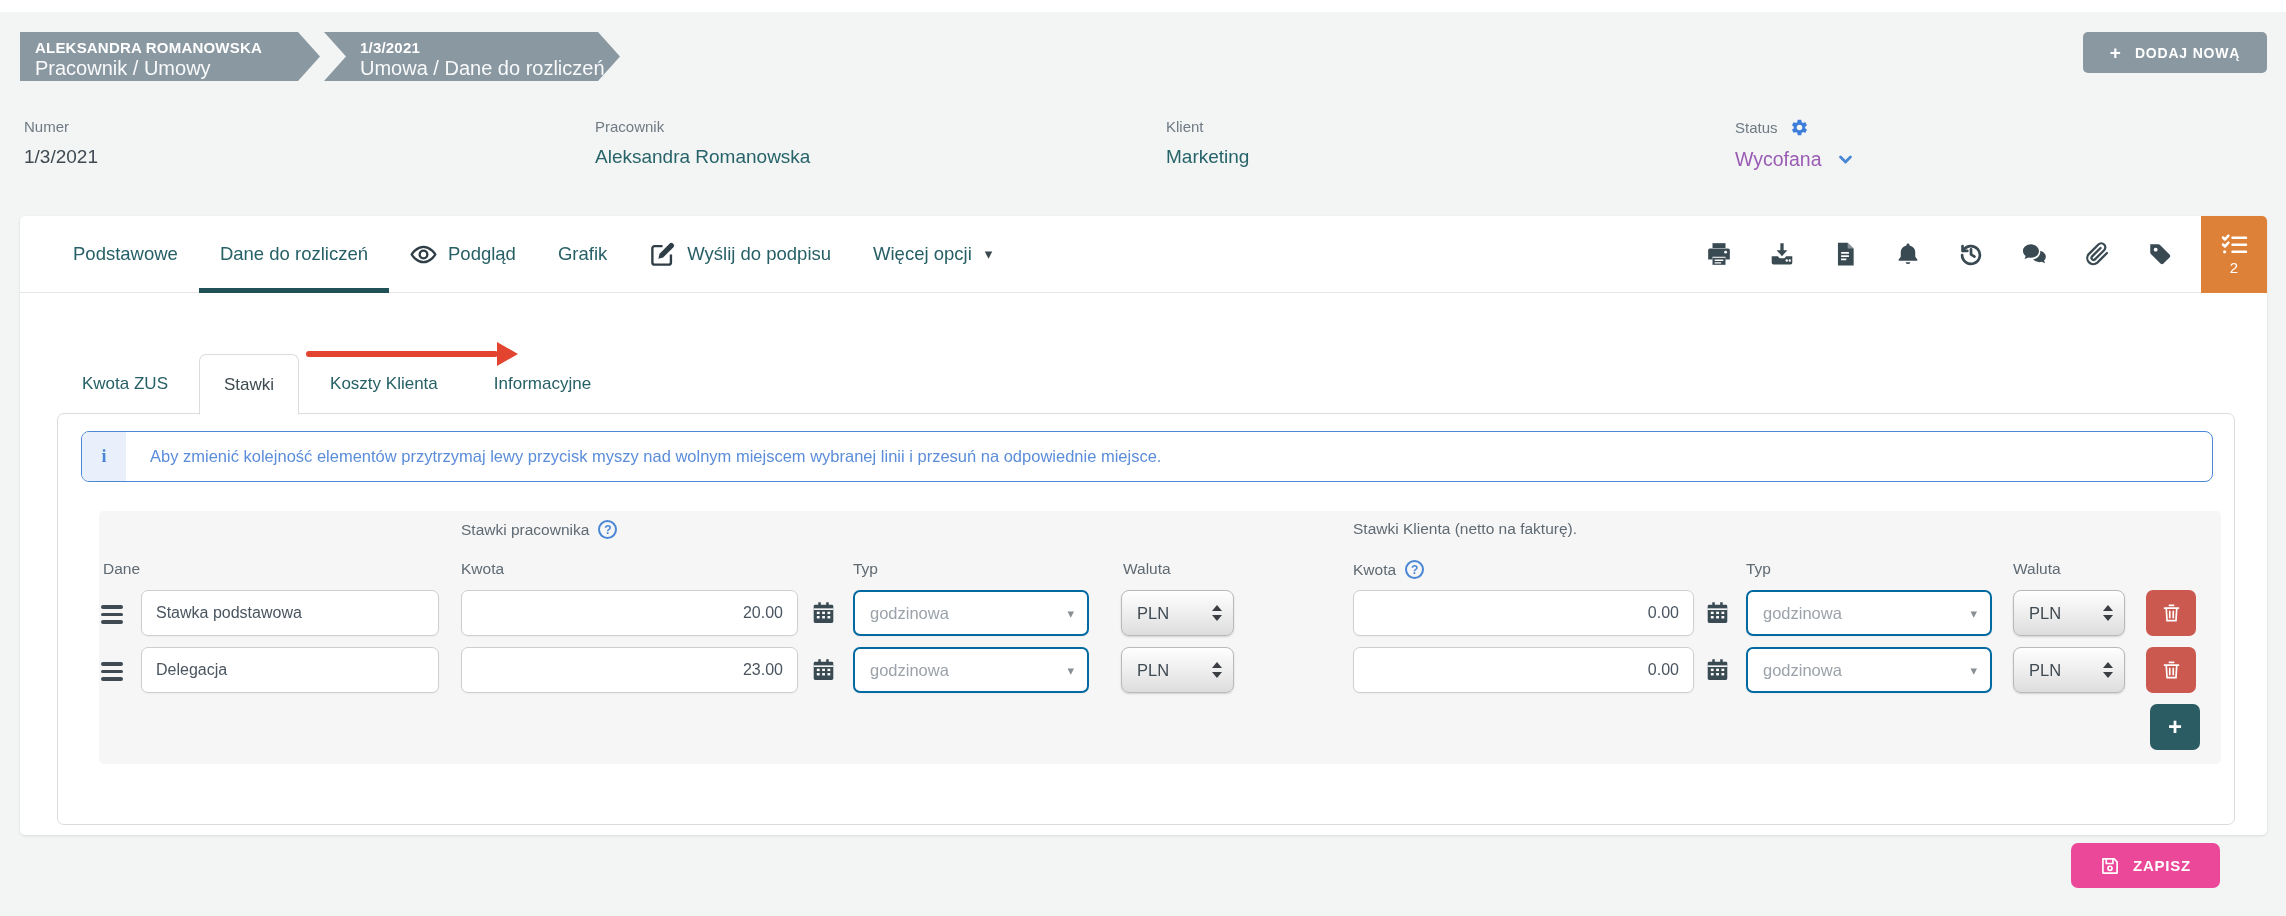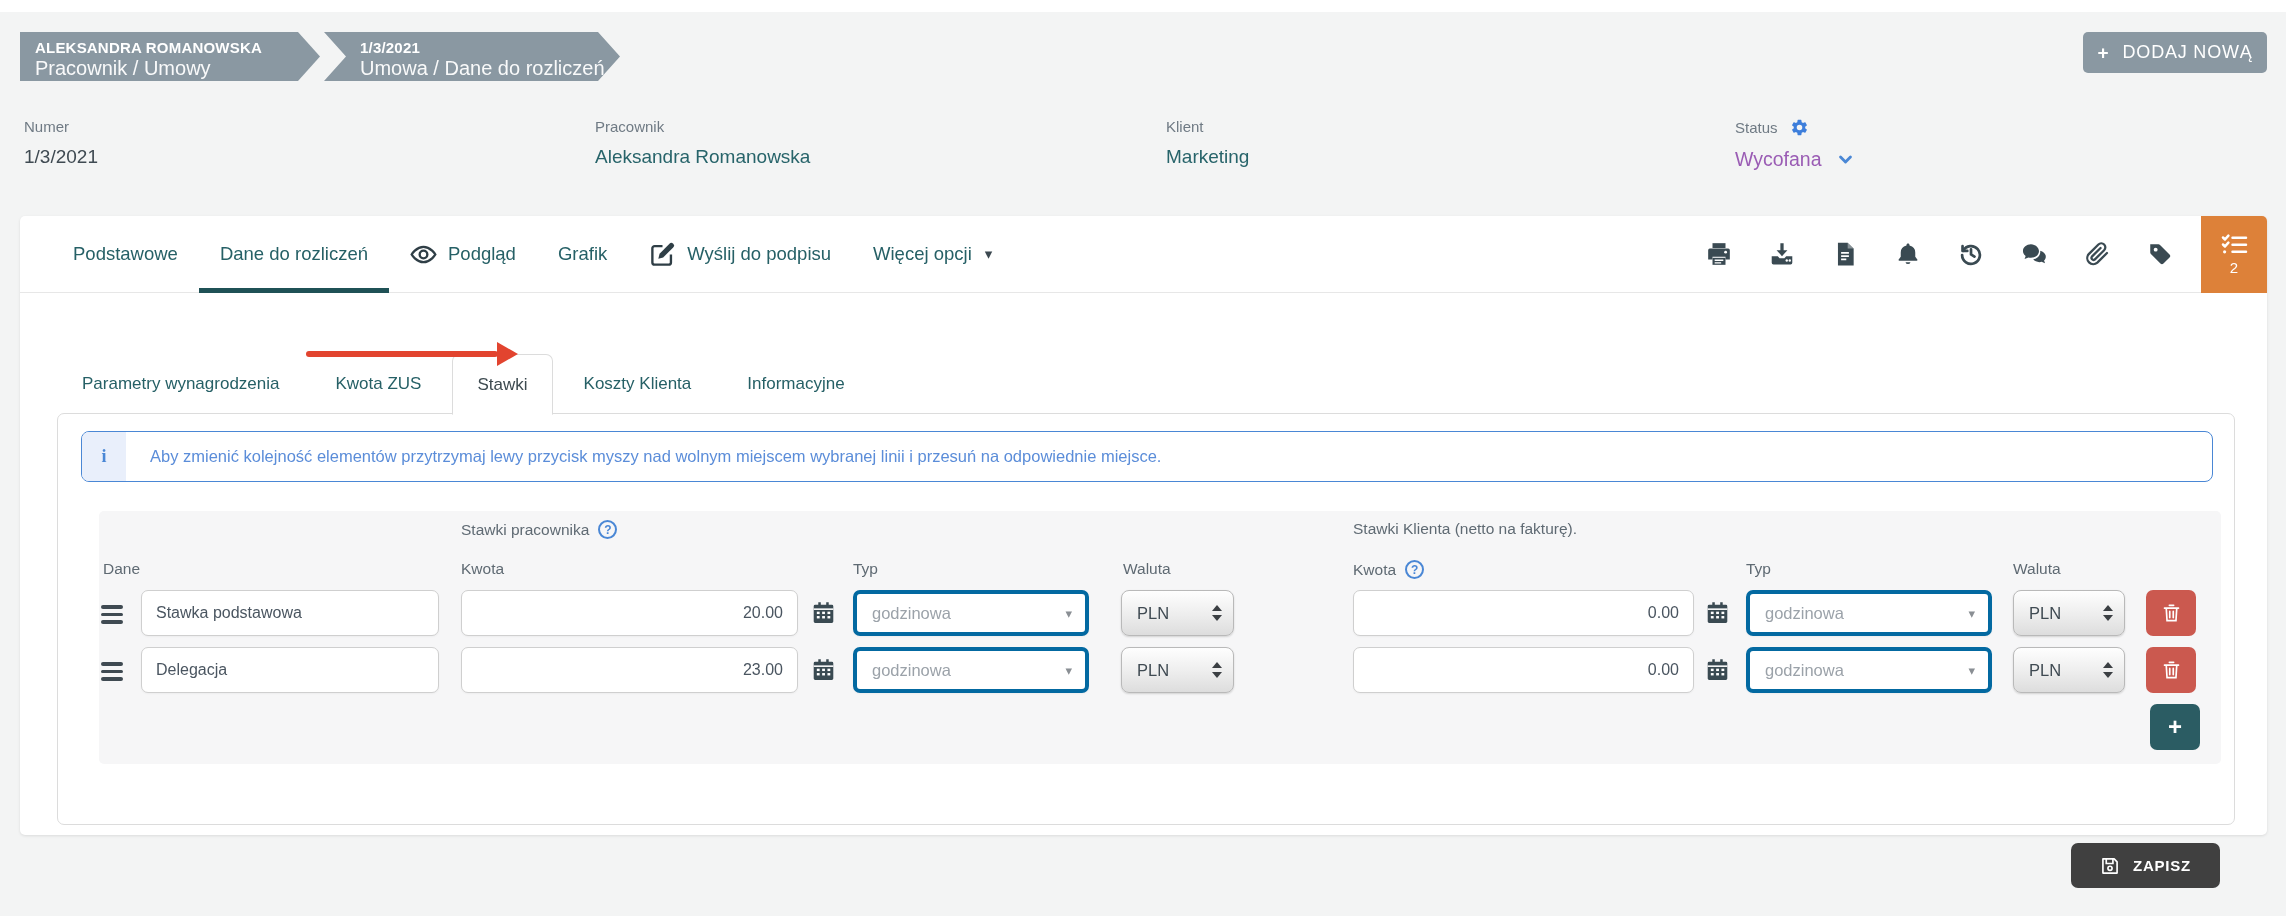--- a/index.html
+++ b/index.html
@@ -14,21 +14,21 @@
   .crumb-1 { left:0; width:300px; clip-path:polygon(0 0, calc(100% - 22px) 0, 100% 50%, calc(100% - 22px) 100%, 0 100%); }
   .crumb-2 { left:304px; width:296px; padding-left:36px;
              clip-path:polygon(0 0, calc(100% - 22px) 0, 100% 50%, calc(100% - 22px) 100%, 0 100%, 22px 50%); }
   .crumb-title { font-size:15px; font-weight:700; letter-spacing:.2px; line-height:21px; white-space:nowrap; }
   .crumb-sub { font-size:20px; opacity:.95; line-height:20px; white-space:nowrap; }
 
   
   .add-btn { position:absolute; left:2083px; top:32px; width:184px; height:41px; background:#8a98a2; border-radius:5px;
              display:flex; align-items:center; justify-content:center; gap:14px; color:#fff; cursor:pointer; }
   .add-btn .plus { font-size:19px; font-weight:700; line-height:1; }
-  .add-btn .lbl { font-size:18px; font-weight:400; letter-spacing:.8px; }
+  .add-btn .lbl { font-size:14px; font-weight:700; letter-spacing:.8px; }
 
   
   .hfield { position:absolute; top:118px; }
   .hlabel { font-size:15px; color:#6f7a84; margin-bottom:11px; display:flex; align-items:center; gap:12px; }
   .hvalue { font-size:19px; color:#3f4a52; }
   .teal { color:#27646a; }
   .purple { color:#9a5cb4; }
   .status-val { display:flex; align-items:center; gap:15px; cursor:pointer; font-size:19.5px; }
 
   
@@ -81,39 +81,39 @@
   .rrow { position:absolute; left:0; width:100%; height:46px; }
   .drag { position:absolute; left:2px; top:15px; width:22px; display:flex; flex-direction:column; gap:4px; cursor:grab; }
   .drag i { display:block; height:3.5px; background:#3f4a52; border-radius:2px; }
 
   .tinput { position:absolute; top:0; height:46px; border:1px solid #cfcfcf; border-radius:7px; background:#fff;
             font-family:"Liberation Sans","DejaVu Sans",sans-serif; font-size:16px; color:#4a5560; padding:0 14px;
             box-shadow:0 1px 2px rgba(0,0,0,.04); outline:none; }
   .amount { text-align:right; }
   .cal { position:absolute; top:10px; width:25px; height:25px; color:#3a4a52; cursor:pointer; }
 
-  .fselect { position:absolute; top:0; height:46px; border:4px solid #0369a1; border-radius:7px; background:#fff;
+  .fselect { position:absolute; top:0; height:46px; border:2px solid #0369a1; border-radius:7px; background:#fff;
              display:flex; align-items:center; justify-content:space-between; padding:0 13px 0 15px; cursor:pointer;
              color:#9ba2a9; font-size:16.5px; box-shadow:0 1px 2px rgba(0,0,0,.04); }
   .fselect .scaret { color:#8a8f94; font-size:13px; }
 
   .nselect { position:absolute; top:0; height:46px; border:1px solid #b9b9b9; border-radius:8px; cursor:pointer;
              background:linear-gradient(180deg,#fefefe 0%,#ededed 55%,#dddddd 100%);
              display:flex; align-items:center; justify-content:space-between; padding:0 11px 0 15px;
              color:#3f4a52; font-size:16.5px; box-shadow:0 1px 2px rgba(0,0,0,.15); }
   .steppers { display:flex; flex-direction:column; align-items:center; gap:3.5px; }
   .tri-up { width:0; height:0; border-left:5px solid transparent; border-right:5px solid transparent; border-bottom:6.5px solid #3b3f43; }
   .tri-dn { width:0; height:0; border-left:5px solid transparent; border-right:5px solid transparent; border-top:6.5px solid #3b3f43; }
 
   .del-btn { position:absolute; top:0; left:2047px; width:50px; height:46px; background:#cb594f; border-radius:7px;
              display:flex; align-items:center; justify-content:center; cursor:pointer; }
   .plus-btn { position:absolute; left:2051px; top:193px; width:50px; height:46px; background:#2b5c63; border-radius:7px;
               display:flex; align-items:center; justify-content:center; color:#fff; font-size:24px; font-weight:700; cursor:pointer; }
 
-  .save-btn { position:absolute; left:2071px; top:843px; width:149px; height:45px; background:#404040; border-radius:7px;
+  .save-btn { position:absolute; left:2071px; top:843px; width:149px; height:45px; background:#ec4899; border-radius:7px;
               display:flex; align-items:center; justify-content:center; gap:13px; color:#fff; cursor:pointer; }
   .save-btn .lbl { font-size:15px; font-weight:700; letter-spacing:.8px; }
   .save-btn .sico { width:20px; height:20px; display:inline-flex; }
 
   svg { display:block; width:100%; height:100%; }
 </style>
 </head>
 <body>
 
 <div class="stage">
@@ -264,23 +264,20 @@
               <path d="M2 4l2 2 3.4-3.8M2 11l2 2 3.4-3.8" stroke-linejoin="round"></path>
               <circle cx="3.6" cy="18.3" r="1.6" fill="#fff" stroke="none"></circle>
               <path d="M11.5 4.2H25M11.5 11.2H25M11.5 18.2H25"></path>
             </svg>
         </span>
         <span class="cnt">2</span>
       </div>
     </div>
 
     <div class="subtabs">
-      <div class="subtab">
-        <span>Parametry wynagrodzenia</span>
-      </div>
       <div class="subtab">
         <span>Kwota ZUS</span>
       </div>
       <div class="subtab active">
         <span>Stawki</span>
       </div>
       <div class="subtab">
         <span>Koszty Klienta</span>
       </div>
       <div class="subtab">

